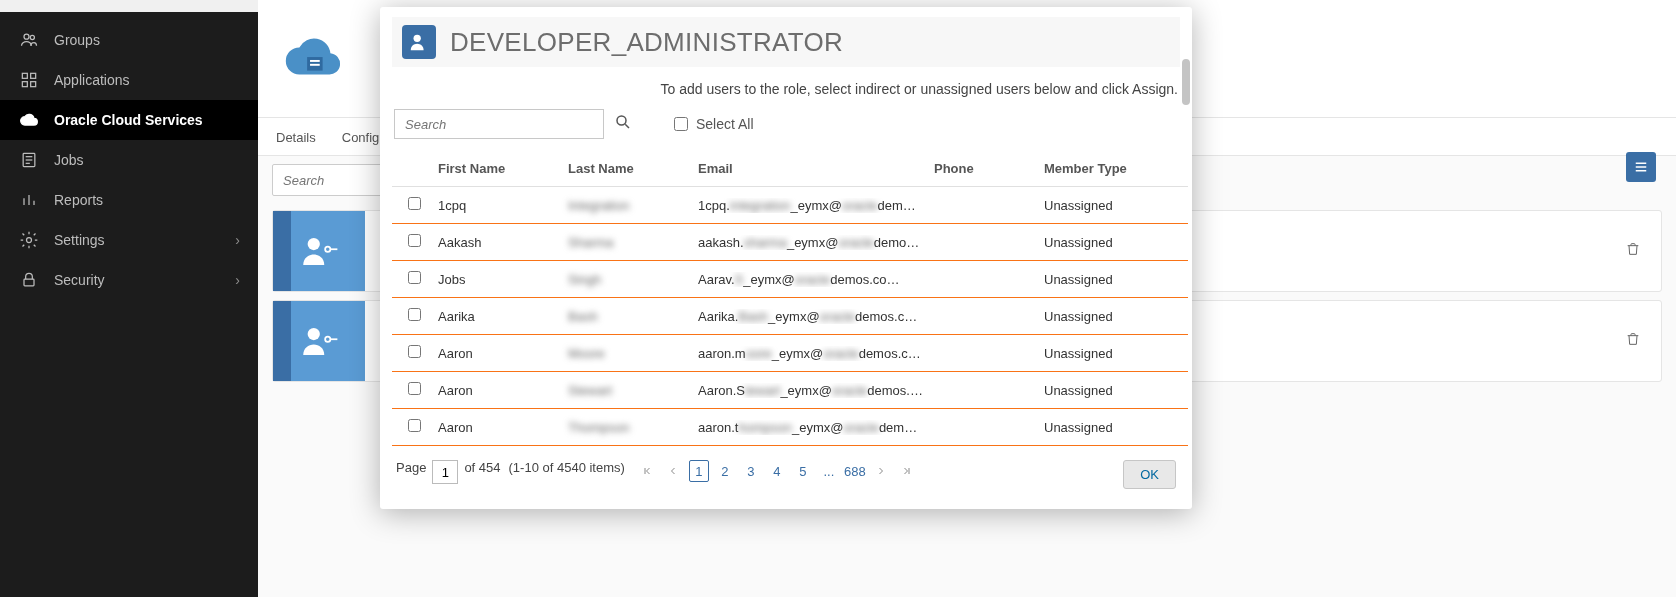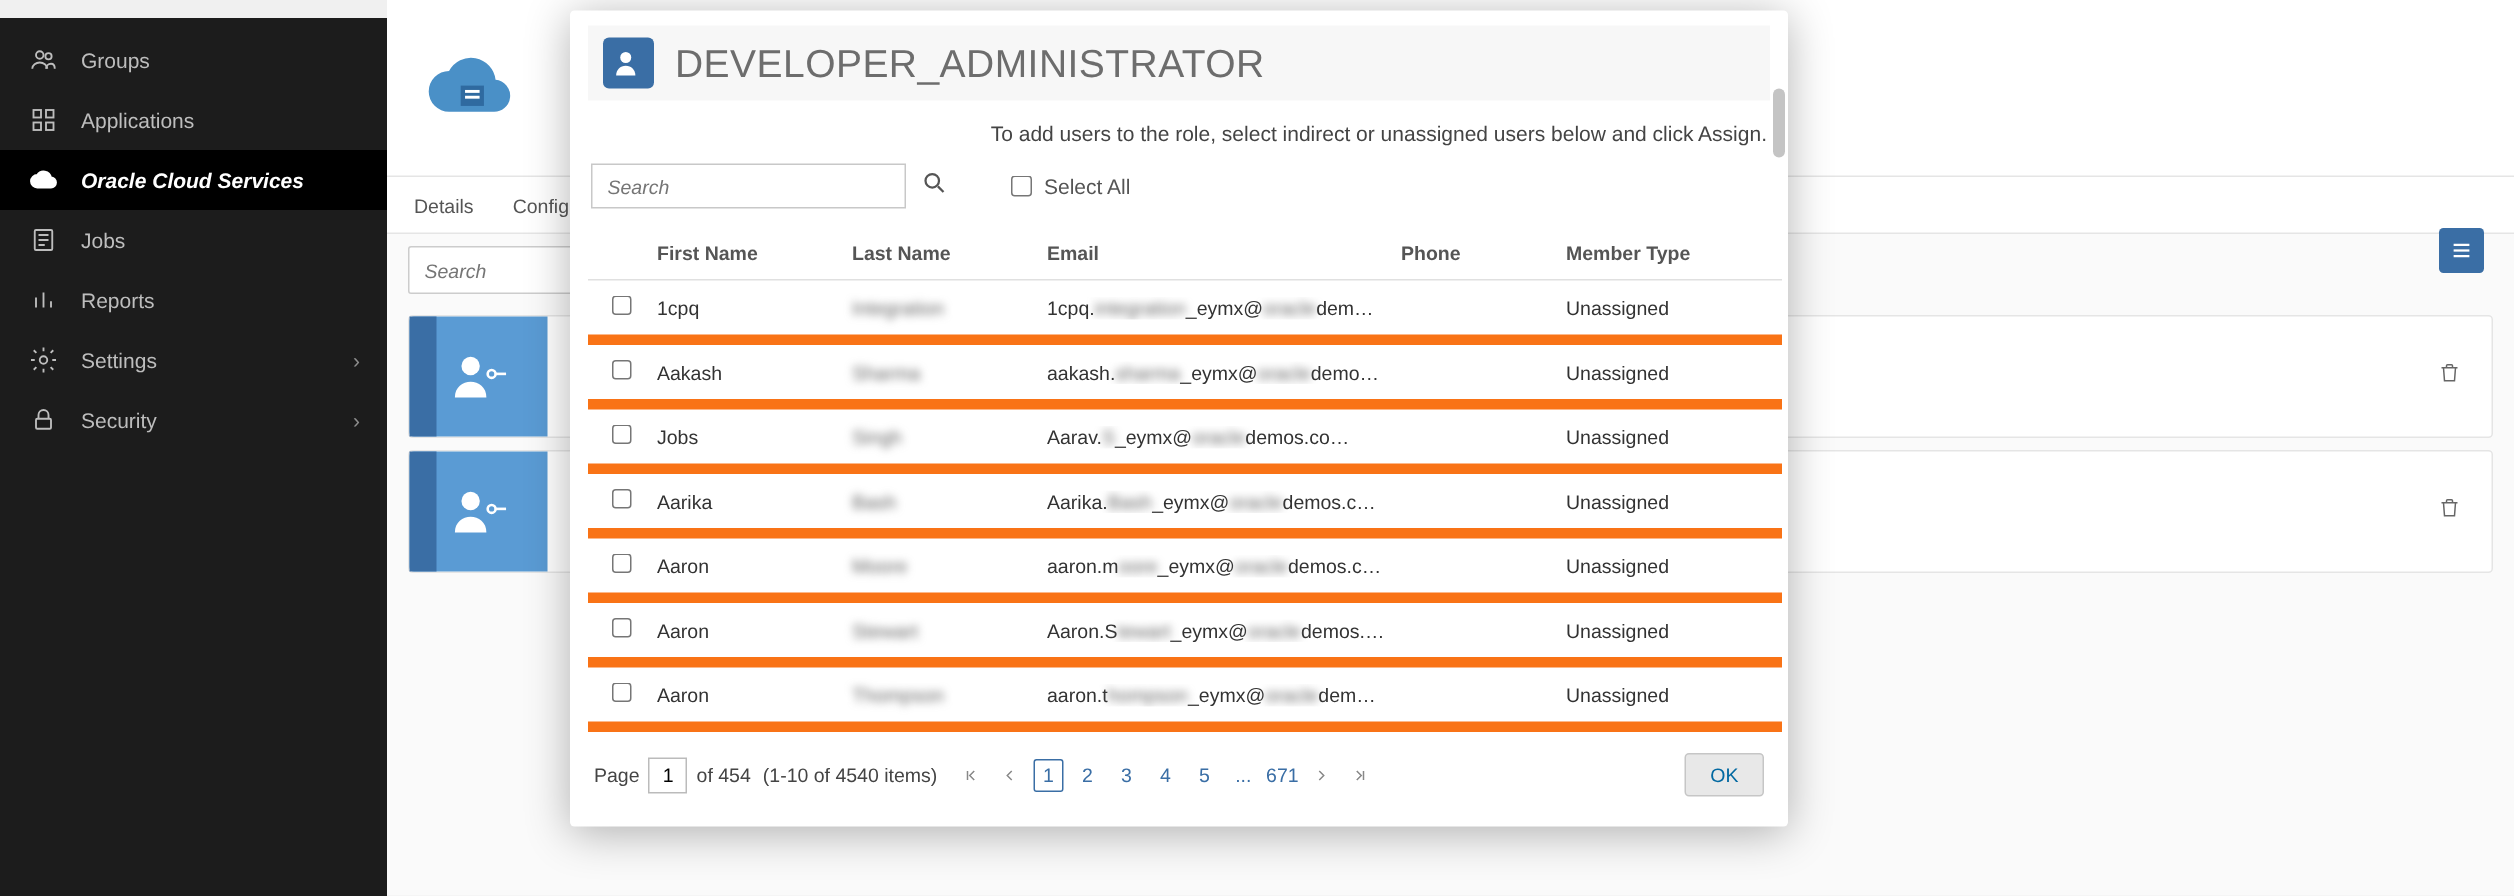--- a/index.html
+++ b/index.html
@@ -1,21 +1,21 @@
 <!DOCTYPE html>
 <html><head>
 <meta charset="utf-8">
 <style>
   * { box-sizing: border-box; margin: 0; padding: 0; font-family: -apple-system, BlinkMacSystemFont, "Segoe UI", Helvetica, Arial, sans-serif; }
   html, body { width: 1676px; height: 597px; overflow: hidden; background: #f0f0f0; }
 
   
   .sidebar { position: absolute; left: 0; top: 12px; width: 258px; height: 100%; background: #1c1c1c; color: #bdbdbd; font-size: 14px; padding-top: 8px; }
   .sidebar-item { display: flex; align-items: center; height: 40px; padding: 0 18px; gap: 14px; cursor: pointer; }
-  .sidebar-item.active { background: #000; color: #fff; font-weight: 600; font-style: italic; }
+  .sidebar-item.active { background: #000; color: #fff; font-weight: 600; }
   .sidebar-item .sicon { width: 22px; height: 22px; display: flex; align-items: center; justify-content: center; }
   .sidebar-item .sicon svg { width: 20px; height: 20px; stroke: currentColor; fill: none; stroke-width: 1.5; }
   .sidebar-item.active .sicon svg { fill: #fff; stroke: #fff; }
   .sidebar-chevron { margin-left: auto; opacity: .7; }
 
   
   .main { position: absolute; left: 258px; top: 0; right: 0; bottom: 0; background: #fafafa; }
   .main-header { height: 118px; background: #fff; border-bottom: 1px solid #e5e5e5; display: flex; align-items: center; padding: 0 22px; gap: 18px; }
   .main-logo { width: 62px; height: 62px; }
   .main-tabs { display: flex; gap: 26px; padding: 12px 18px 0 18px; font-size: 13px; color: #555; border-bottom: 1px solid #e5e5e5; background: #fff; }
@@ -46,27 +46,27 @@
 
   .search-row { display: flex; align-items: center; gap: 10px; padding: 0 14px 12px 14px; }
   .search-row input[type=text] { width: 210px; height: 30px; border: 1px solid #c8c8c8; padding: 0 10px; font-style: italic; font-size: 13px; color: #666; }
   .mag svg { width: 18px; height: 18px; stroke: #555; fill: none; stroke-width: 2; }
   .sel-all { display: flex; align-items: center; gap: 8px; font-size: 14px; color: #555; margin-left: 32px; }
   .sel-all input { width: 14px; height: 14px; }
 
   .tbl { margin: 0 4px 0 12px; }
   .tbl-head, .tbl-row { display: grid; grid-template-columns: 46px 130px 130px 236px 110px 120px; align-items: center; font-size: 13px; color: #333; }
   .tbl-head { font-weight: 600; color: #555; border-bottom: 1px solid #e0e0e0; padding: 10px 0; }
-  .tbl-row { border-bottom: 7px solid #f97316; padding: 10px 0; }
+  .tbl-row { border-bottom: 1px solid #f97316; padding: 10px 0; }
   .tbl-row input[type=checkbox] { margin-left: 16px; }
   .tbl-head > div:first-child { }
   .email-cell { white-space: nowrap; overflow: hidden; text-overflow: ellipsis; max-width: 226px; }
   .blurred { filter: blur(3px); color: #666; display: inline-block; }
 
-  .footer { display: flex; align-items: center; padding: 14px 16px 20px 16px; font-size: 13px; color: #444; }
+  .footer { display: flex; align-items: flex-start; padding: 14px 16px 20px 16px; font-size: 13px; color: #444; }
   .page-in { width: 26px; height: 24px; border: 1px solid #bbb; text-align: center; margin: 0 6px; font-size: 13px; }
   .pager { display: flex; align-items: center; gap: 6px; margin-left: 12px; }
   .pager a { display: inline-flex; align-items: center; justify-content: center; width: 20px; height: 22px; color: #3a6ea5; text-decoration: none; font-size: 13px; }
   .pager a.cur { border: 1px solid #3a6ea5; border-radius: 2px; }
   .pager .nav svg { width: 12px; height: 12px; stroke: #888; fill: none; stroke-width: 2; }
   .ok-btn { margin-left: auto; background: #e8e8e8; border: 1px solid #c6c6c6; color: #0369a1; padding: 6px 16px; border-radius: 3px; font-size: 13px; cursor: pointer; }
   .scroll-thumb { position: absolute; right: 2px; top: 52px; width: 8px; height: 46px; background: #c4c4c4; border-radius: 4px; }
 </style>
 </head>
 <body>
@@ -320,21 +320,21 @@
             <svg viewBox="0 0 24 24">
               <path d="M15 6l-6 6 6 6"></path>
             </svg>
           </a>
         <a class="cur">1</a>
         <a>2</a>
         <a>3</a>
         <a>4</a>
         <a>5</a>
         <a>...</a>
-        <a>671</a>
+        <a>688</a>
         <a class="nav">
             <svg viewBox="0 0 24 24">
               <path d="M9 6l6 6-6 6"></path>
             </svg>
           </a>
         <a class="nav">
             <svg viewBox="0 0 24 24">
               <path d="M7 6l6 6-6 6M16 6v12"></path>
             </svg>
           </a>

